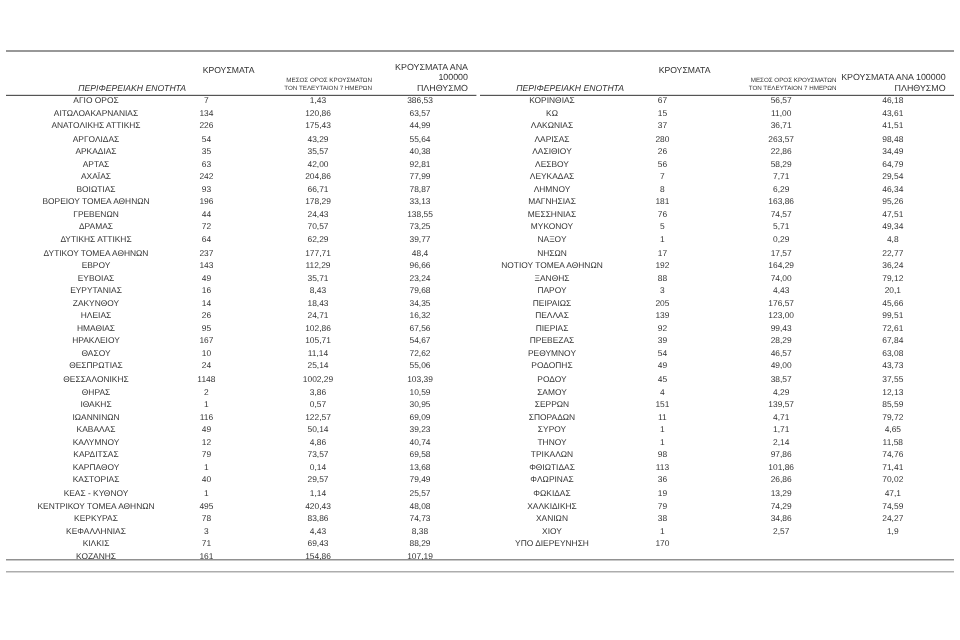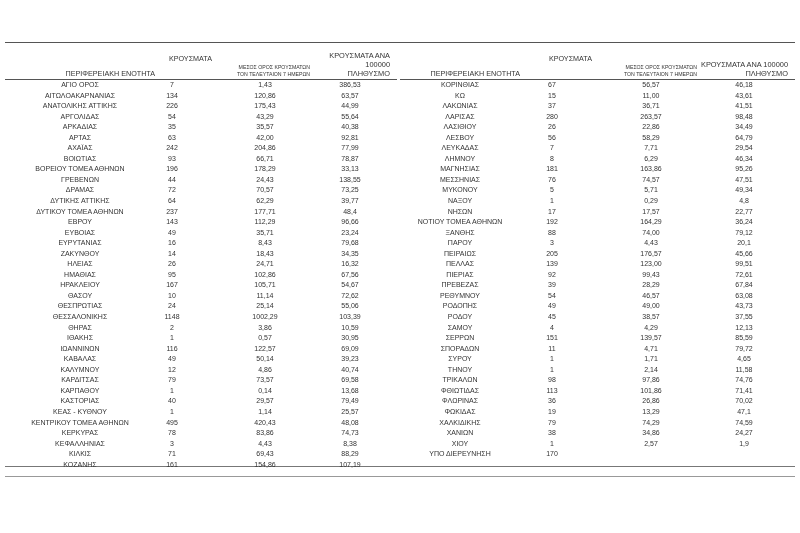--- a/index.html
+++ b/index.html
@@ -7,21 +7,21 @@
            font-family: "Liberation Sans", sans-serif; color: #333; }
     .rule { position: absolute; left: 5px; width: 790px; background: #555; }
     .rule.top { top: 42px; height: 1px; }
     .rule.bot1 { top: 466px; height: 1px; background: #777; }
     .rule.bot2 { top: 476px; height: 1px; background: #999; }
     .tbl { position: absolute; top: 58px; }
     .tbl.left { left: 5px; width: 392px; }
     .tbl.right { left: 400px; width: 395px; }
     .hdr { position: relative; height: 21px; border-bottom: 1px solid #555; font-size: 7.2px; }
     .hdr div { position: absolute; text-align: right; line-height: 9px; }
-    .hdr .h-name { bottom: 1px; }
+    .hdr .h-name { bottom: 1px; font-style: italic; }
     .hdr .h-cases { bottom: 16px; }
     .hdr .h-avg { bottom: 1px; font-size: 5.2px; line-height: 7px; }
     .hdr .h-per { bottom: 1px; font-size: 7.4px; }
     .row { position: relative; height: 10.55px; font-size: 7px; line-height: 10.55px; }
     .row div { position: absolute; top: 0; text-align: center; white-space: nowrap; }
     .c-name { }
     .left .c-name, .left .h-name { left: 0; width: 150px; }
     .left .c-cases, .left .h-cases { left: 127px; width: 80px; }
     .left .c-avg, .left .h-avg { left: 215px; width: 90px; }
     .left .c-per, .left .h-per { left: 305px; width: 80px; }

